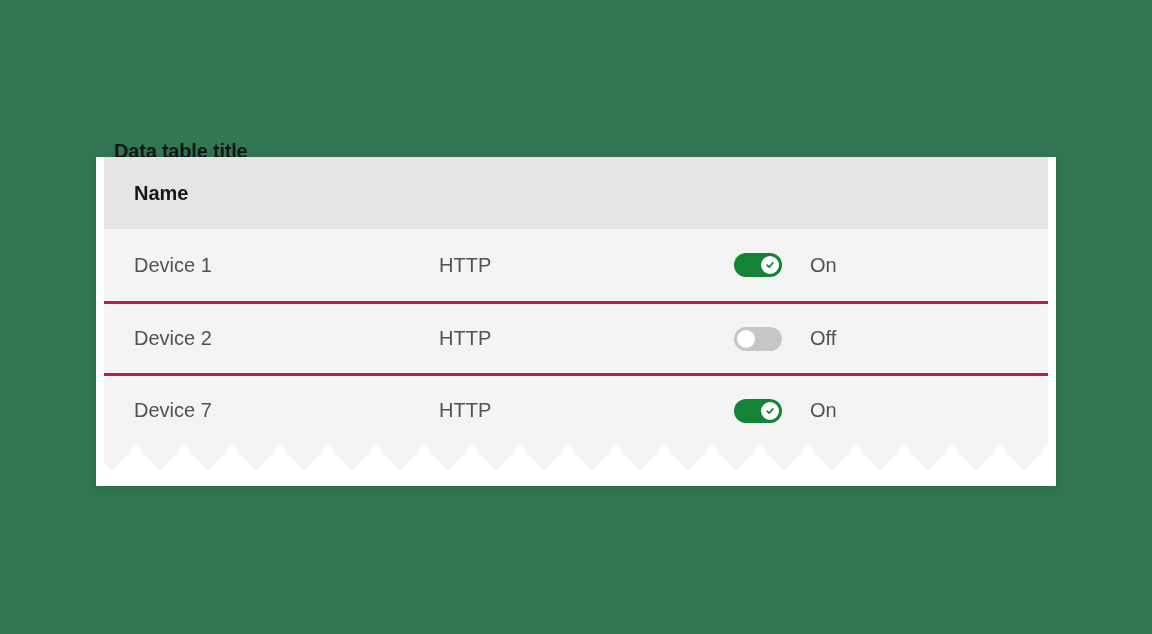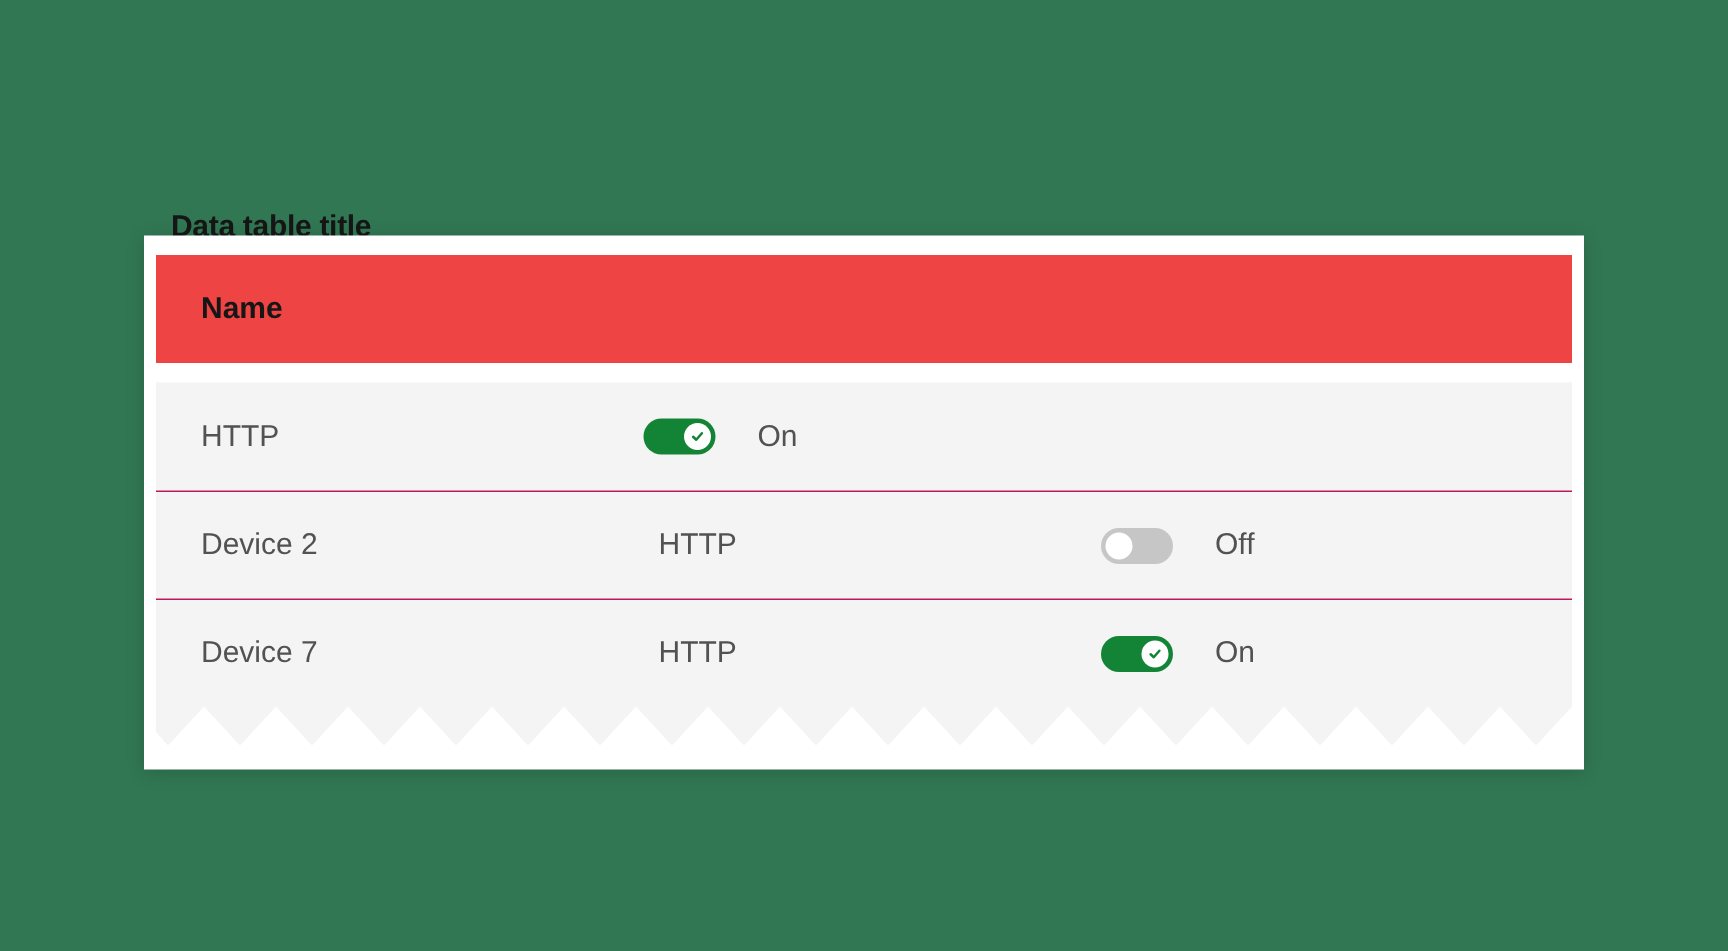--- a/index.html
+++ b/index.html
@@ -27,43 +27,43 @@
     left: 114px;
     top: 140px;
     font-size: 20px;
     font-weight: 700;
     letter-spacing: -0.01em;
     color: #161616;
   }
   .thead {
     display: flex;
     align-items: center;
-    background: #ef4444;
+    background: #e5e5e5;
     height: 72px;
     padding: 0 30px;
-    margin: 13px 8px;
+    margin: 0 8px;
   }
   .th {
     font-size: 20px;
     font-weight: 700;
     color: #161616;
   }
   .col-name { flex: 0 0 305px; }
   .col-proto { flex: 0 0 295px; }
   .col-conn { flex: 1; }
   .tbody {
     margin: 0 8px;
   }
   .row {
     display: flex;
     align-items: center;
     height: 72px;
     padding: 0 30px;
     background: #f4f4f4;
-    border-top: 1px solid #be185d;
+    border-top: 3px solid #be185d;
   }
   .row:first-child { border-top: none; }
   .td {
     font-size: 20px;
     font-weight: 400;
     color: #525252;
   }
   .conn-cell {
     display: flex;
     align-items: center;
@@ -115,20 +115,21 @@
 
 <h1 class="title">Data table title</h1>
 
 <div class="card">
   <div class="thead">
     <div class="th col-name">Name</div>
   </div>
 
   <div class="tbody" id="tbody">
       <div class="row">
+        <div class="td col-name">Device 1</div>
         <div class="td col-proto">HTTP</div>
         <div class="td col-conn conn-cell">
           <div class="toggle on">
             <div class="knob">
               <svg class="check-icon" viewBox="0 0 12 12">
                 <path fill="none" stroke="#138336" stroke-width="2" stroke-linecap="round" stroke-linejoin="round" d="M2.5 6.2 L5 8.6 L9.5 3.4"></path>
               </svg>
             </div>
           </div>
           <span class="conn-label">On</span>

